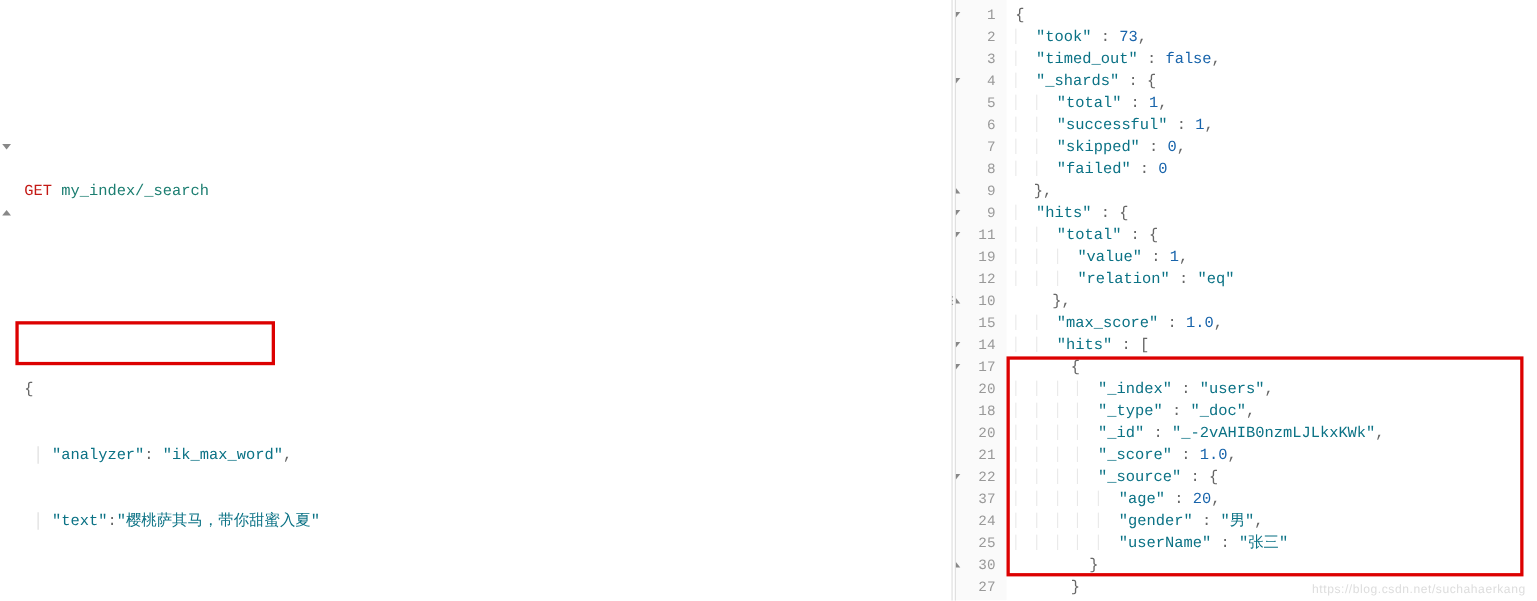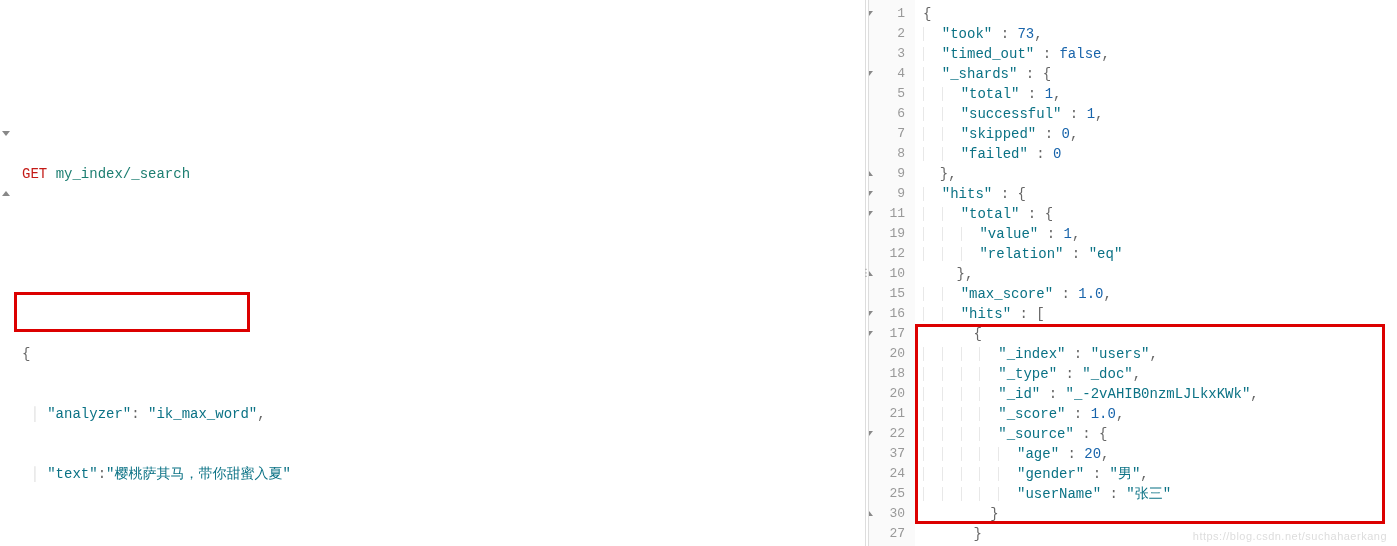--- a/index.html
+++ b/index.html
@@ -72,21 +72,21 @@
       <div class="ln">6</div>
       <div class="ln">7</div>
       <div class="ln">8</div>
       <div class="ln fold-up">9</div>
       <div class="ln fold">9</div>
       <div class="ln fold">11</div>
       <div class="ln">19</div>
       <div class="ln">12</div>
       <div class="ln fold-up">10</div>
       <div class="ln">15</div>
-      <div class="ln fold">16</div>
+      <div class="ln fold">14</div>
       <div class="ln fold">17</div>
       <div class="ln">20</div>
       <div class="ln">18</div>
       <div class="ln">20</div>
       <div class="ln">21</div>
       <div class="ln fold">22</div>
       <div class="ln">37</div>
       <div class="ln">24</div>
       <div class="ln">25</div>
       <div class="ln fold-up">30</div>

